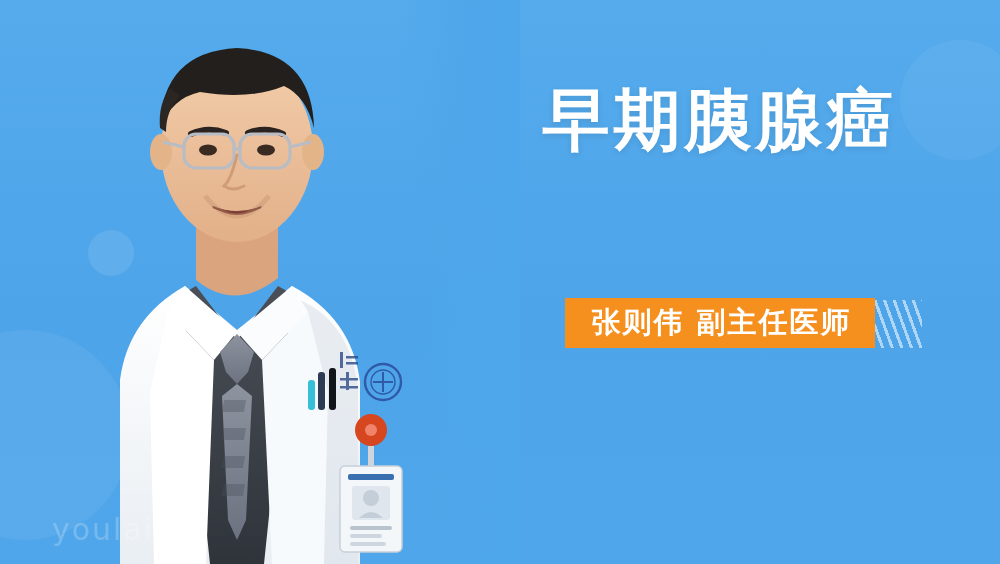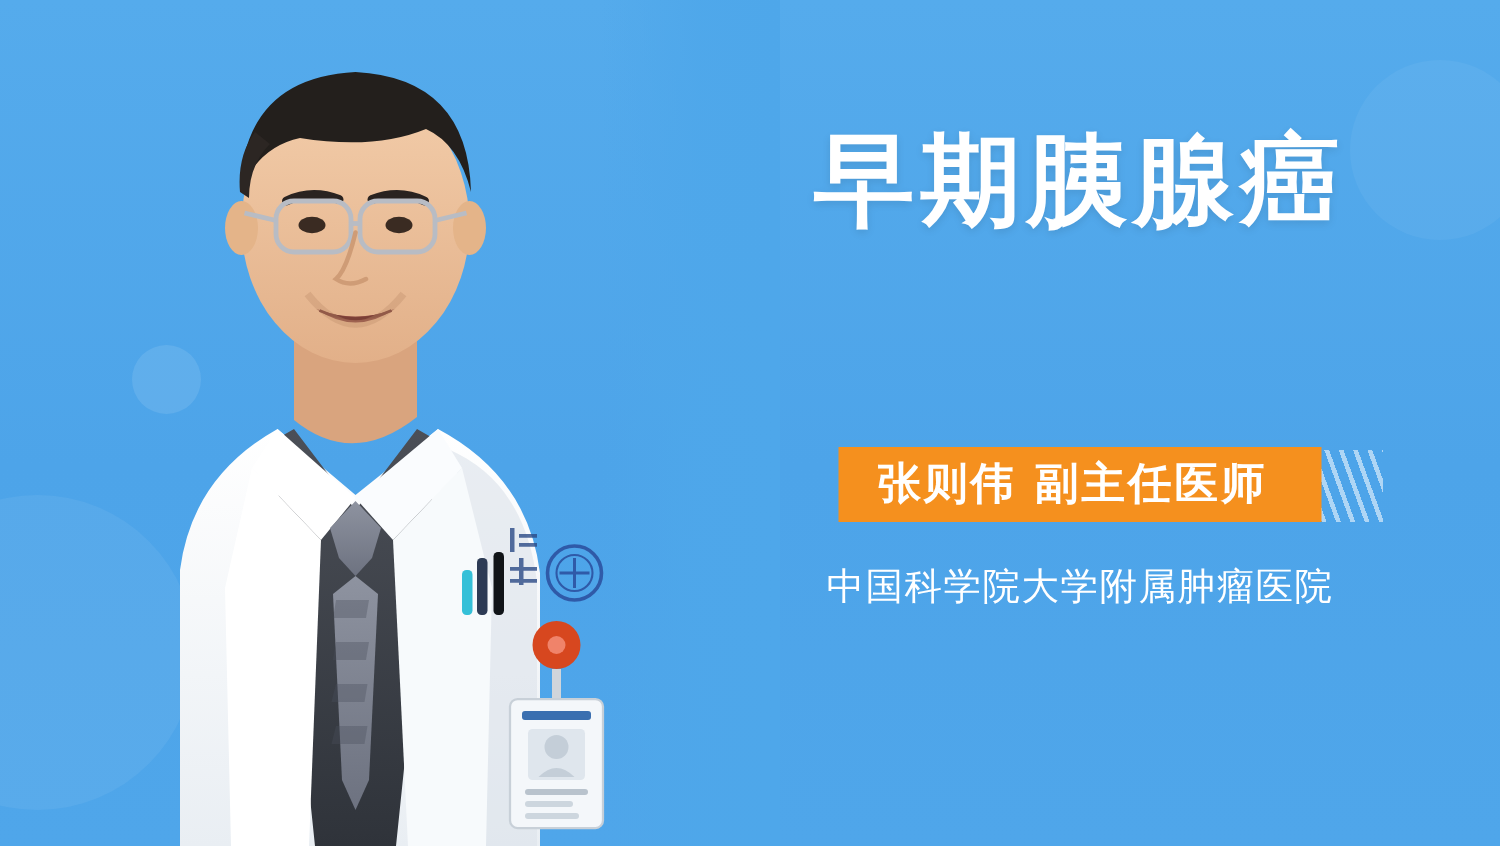--- a/index.html
+++ b/index.html
@@ -78,21 +78,21 @@
     display: flex;
     justify-content: center;
     align-items: center;
   }
   .name-bar {
     background: #f5901e;
     color: #ffffff;
     font-size: 29px;
     font-weight: bold;
     letter-spacing: 2px;
-    padding: 10px 36px 11px 26px;
+    padding: 10px 23px 11px 26px;
     line-height: 1;
     white-space: nowrap;
     font-family: "DejaVu Sans", "Liberation Sans", sans-serif;
   }
   .hatch {
     position: absolute;
     left: 862px;
     top: 300px;
     width: 60px;
     height: 48px;
@@ -245,17 +245,17 @@
     <div class="title-line">早期胰腺癌</div>
   </div>
 
   <div class="hatch"></div>
 
   <div class="name-bar-wrap">
     <div class="name-bar">张则伟  副主任医师</div>
   </div>
 
   <div class="affiliation">
-    <div>中国科学院大学附属肿瘤医院</div>
   </div>
 
+  <div class="watermark">youlai.cn</div>
 
 </div>
 
 </body></html>

